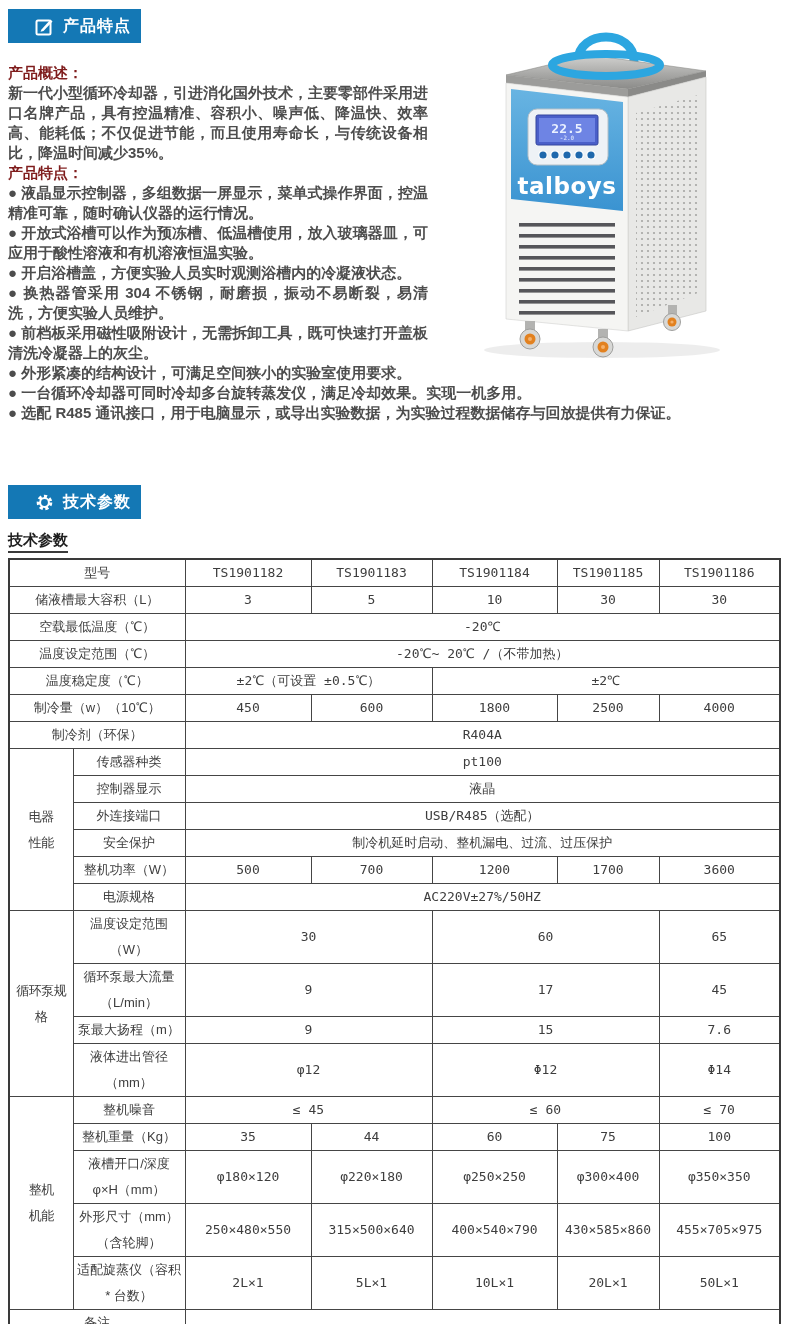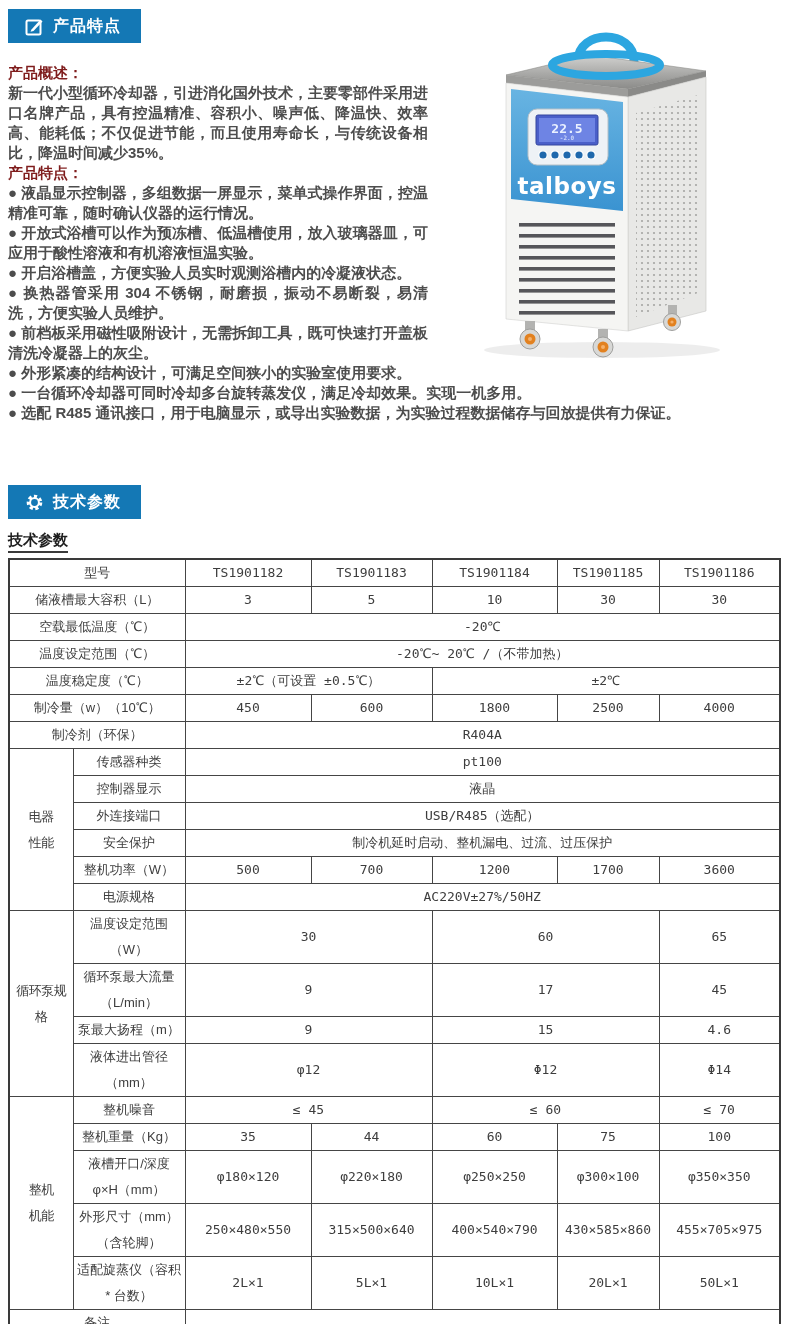--- a/index.html
+++ b/index.html
@@ -1,21 +1,21 @@
 <!DOCTYPE html>
 <html><head>
 <meta charset="utf-8">
 <style>
   * { margin:0; padding:0; box-sizing:border-box; }
   html,body { background:#ffffff; }
   body { font-family:"Liberation Sans","DejaVu Sans",sans-serif; }
   .page { width:800px; min-height:1324px; background:#fff; padding:9px 8px 10px 8px; position:relative; overflow:hidden; }
 
   
-  .banner { width:133px; height:34px; background:#1478b5; color:#fff; display:flex; align-items:center; padding-left:17px; gap:9px; }
+  .banner { width:133px; height:34px; background:#1478b5; color:#fff; display:flex; align-items:center; padding-left:27px; gap:9px; }
   .banner-label { font-size:16px; font-weight:bold; letter-spacing:1px; }
   .banner-icon { width:19px; height:19px; display:inline-flex; }
 
   
   .features-body { margin-top:20px; min-height:352px; font-size:15px; line-height:20px; font-weight:bold; color:#4d4d4d; }
   .product-figure { float:right; width:350px; height:335px; margin:-36px 0 6px 14px; }
   .para-heading { font-weight:bold; color:#7f1d1d; }
   .bullet-item, .para { text-align:justify; }
   .clear { clear:both; }
 
@@ -251,21 +251,21 @@
           <td class="lbl">循环泵最大流量
 （L/min）</td>
           <td class="val" colspan="2">9</td>
           <td class="val" colspan="2">17</td>
           <td class="val">45</td>
         </tr>
         <tr>
           <td class="lbl">泵最大扬程（m）</td>
           <td class="val" colspan="2">9</td>
           <td class="val" colspan="2">15</td>
-          <td class="val">4.6</td>
+          <td class="val">7.6</td>
         </tr>
         <tr>
           <td class="lbl">液体进出管径
 （mm）</td>
           <td class="val" colspan="2">φ12</td>
           <td class="val" colspan="2">Φ12</td>
           <td class="val">Φ14</td>
         </tr>
         <tr>
           <td class="grp" rowspan="5">整机
@@ -282,21 +282,21 @@
           <td class="val">60</td>
           <td class="val">75</td>
           <td class="val">100</td>
         </tr>
         <tr>
           <td class="lbl">液槽开口/深度
 φ×H（mm）</td>
           <td class="val">φ180×120</td>
           <td class="val">φ220×180</td>
           <td class="val">φ250×250</td>
-          <td class="val">φ300×100</td>
+          <td class="val">φ300×400</td>
           <td class="val">φ350×350</td>
         </tr>
         <tr>
           <td class="lbl">外形尺寸（mm）
 （含轮脚）</td>
           <td class="val">250×480×550</td>
           <td class="val">315×500×640</td>
           <td class="val">400×540×790</td>
           <td class="val">430×585×860</td>
           <td class="val">455×705×975</td>

